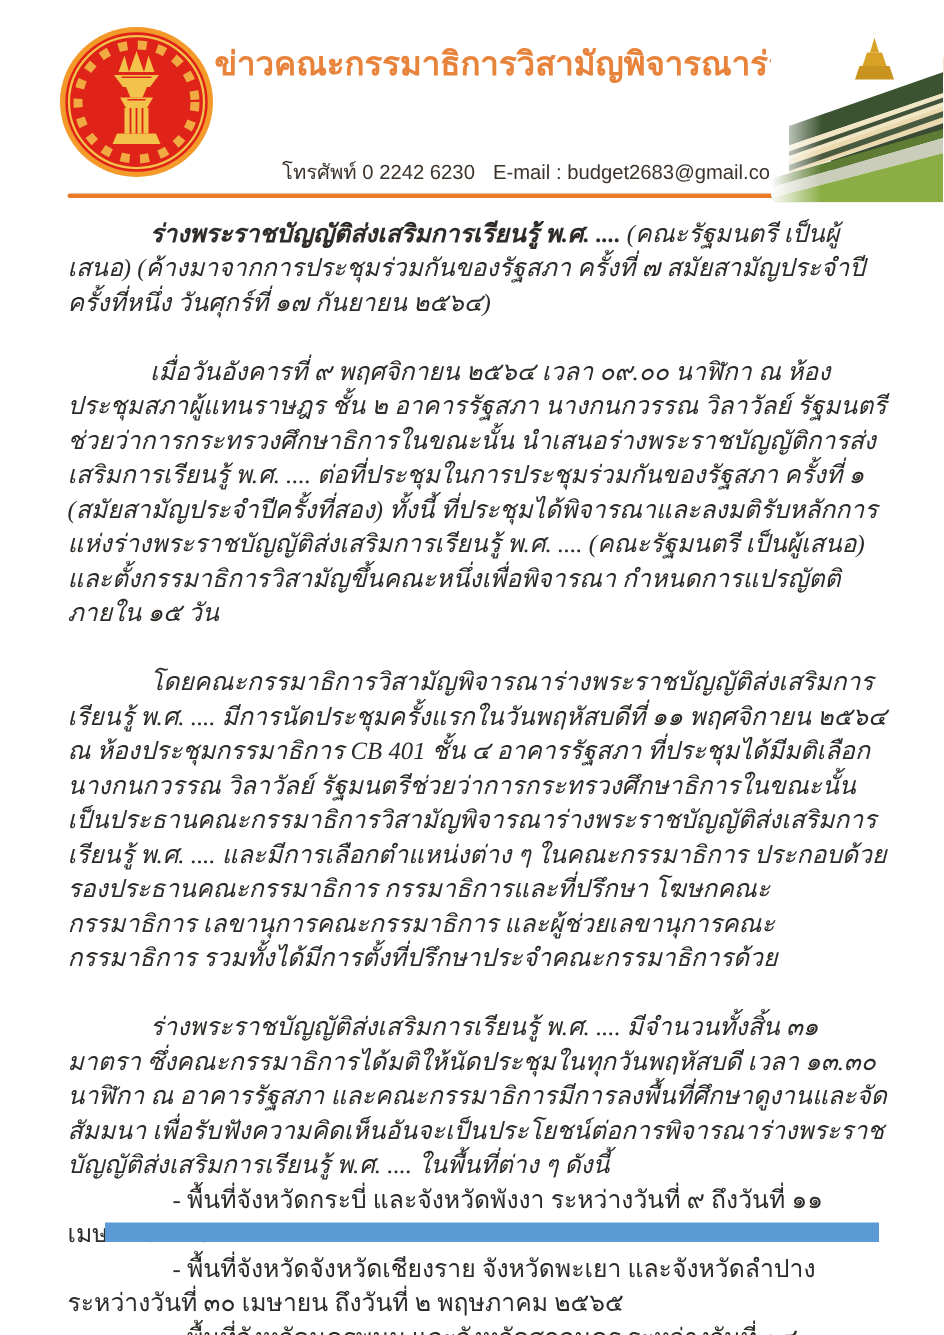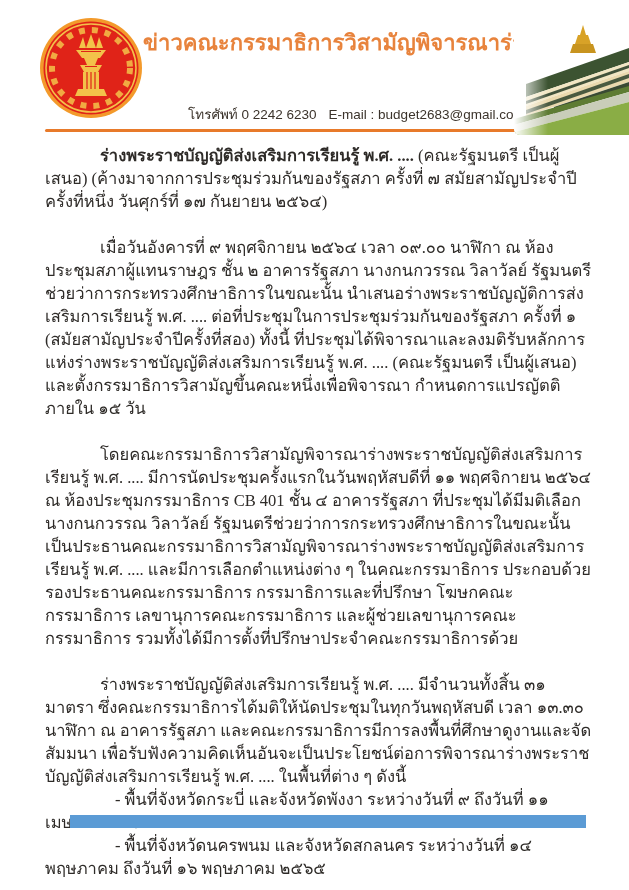--- a/index.html
+++ b/index.html
@@ -33,21 +33,21 @@
   .photo{
     position:absolute;right:0;top:22px;width:115px;height:113px;
     border-top-left-radius:10px;border-bottom-left-radius:6px;
     overflow:hidden;z-index:2;
   }
   
   .doc-body{
     position:absolute;left:45px;top:144px;width:552px;
     font-size:16.5px;line-height:23px;
   }
-  .para{margin:0 0 23px 0;text-indent:55px;}
+  .para{margin:0 0 23px 0;text-indent:55px;font-style:italic;}
   .para.no-gap{margin-bottom:0;}
   .bullet{margin:0;text-indent:70px;}
   .bullet.last{margin-bottom:23px;}
   
   .footer-bar{
     position:absolute;left:70px;top:815px;width:516px;height:13px;
     background:#5b9bd5;
   }
 </style>
 </head>
@@ -123,19 +123,20 @@
 
     <p class="para"><b>ร่างพระราชบัญญัติส่งเสริมการเรียนรู้ พ.ศ. ....</b><span> (คณะรัฐมนตรี เป็นผู้เสนอ) (ค้างมาจากการประชุมร่วมกันของรัฐสภา ครั้งที่ ๗ สมัยสามัญประจำปี ครั้งที่หนึ่ง วันศุกร์ที่ ๑๗ กันยายน ๒๕๖๔)</span></p>
 
     <p class="para">เมื่อวันอังคารที่ ๙ พฤศจิกายน ๒๕๖๔ เวลา ๐๙.๐๐ นาฬิกา ณ ห้องประชุมสภาผู้แทนราษฎร ชั้น ๒ อาคารรัฐสภา นางกนกวรรณ วิลาวัลย์ รัฐมนตรีช่วยว่าการกระทรวงศึกษาธิการในขณะนั้น นำเสนอร่างพระราชบัญญัติการส่งเสริมการเรียนรู้ พ.ศ. .... ต่อที่ประชุมในการประชุมร่วมกันของรัฐสภา ครั้งที่ ๑ (สมัยสามัญประจำปีครั้งที่สอง) ทั้งนี้ ที่ประชุมได้พิจารณาและลงมติรับหลักการแห่งร่างพระราชบัญญัติส่งเสริมการเรียนรู้ พ.ศ. .... (คณะรัฐมนตรี เป็นผู้เสนอ) และตั้งกรรมาธิการวิสามัญขึ้นคณะหนึ่งเพื่อพิจารณา กำหนดการแปรญัตติภายใน ๑๕ วัน</p>
 
     <p class="para">โดยคณะกรรมาธิการวิสามัญพิจารณาร่างพระราชบัญญัติส่งเสริมการเรียนรู้ พ.ศ. .... มีการนัดประชุมครั้งแรกในวันพฤหัสบดีที่ ๑๑ พฤศจิกายน ๒๕๖๔ ณ ห้องประชุมกรรมาธิการ CB 401 ชั้น ๔ อาคารรัฐสภา ที่ประชุมได้มีมติเลือกนางกนกวรรณ วิลาวัลย์ รัฐมนตรีช่วยว่าการกระทรวงศึกษาธิการในขณะนั้น เป็นประธานคณะกรรมาธิการวิสามัญพิจารณาร่างพระราชบัญญัติส่งเสริมการเรียนรู้ พ.ศ. .... และมีการเลือกตำแหน่งต่าง ๆ ในคณะกรรมาธิการ ประกอบด้วย รองประธานคณะกรรมาธิการ กรรมาธิการและที่ปรึกษา โฆษกคณะกรรมาธิการ เลขานุการคณะกรรมาธิการ และผู้ช่วยเลขานุการคณะกรรมาธิการ รวมทั้งได้มีการตั้งที่ปรึกษาประจำคณะกรรมาธิการด้วย</p>
 
     <p class="para no-gap">ร่างพระราชบัญญัติส่งเสริมการเรียนรู้ พ.ศ. .... มีจำนวนทั้งสิ้น ๓๑ มาตรา ซึ่งคณะกรรมาธิการได้มติให้นัดประชุมในทุกวันพฤหัสบดี เวลา ๑๓.๓๐ นาฬิกา ณ อาคารรัฐสภา และคณะกรรมาธิการมีการลงพื้นที่ศึกษาดูงานและจัดสัมมนา เพื่อรับฟังความคิดเห็นอันจะเป็นประโยชน์ต่อการพิจารณาร่างพระราชบัญญัติส่งเสริมการเรียนรู้ พ.ศ. .... ในพื้นที่ต่าง ๆ ดังนี้</p>
 
     <p class="bullet">- พื้นที่จังหวัดกระบี่ และจังหวัดพังงา ระหว่างวันที่ ๙ ถึงวันที่ ๑๑ เมษายน ๒๕๖๕</p>
+    <p class="bullet">- พื้นที่จังหวัดจังหวัดเชียงราย จังหวัดพะเยา และจังหวัดลำปาง ระหว่างวันที่ ๓๐ เมษายน ถึงวันที่ ๒ พฤษภาคม ๒๕๖๕</p>
     <p class="bullet last">- พื้นที่จังหวัดนครพนม และจังหวัดสกลนคร ระหว่างวันที่ ๑๔ พฤษภาคม ถึงวันที่ ๑๖ พฤษภาคม ๒๕๖๕</p>
 
   </div>
 
   <div class="footer-bar"></div>
 
 </div>
 
 </body></html>

